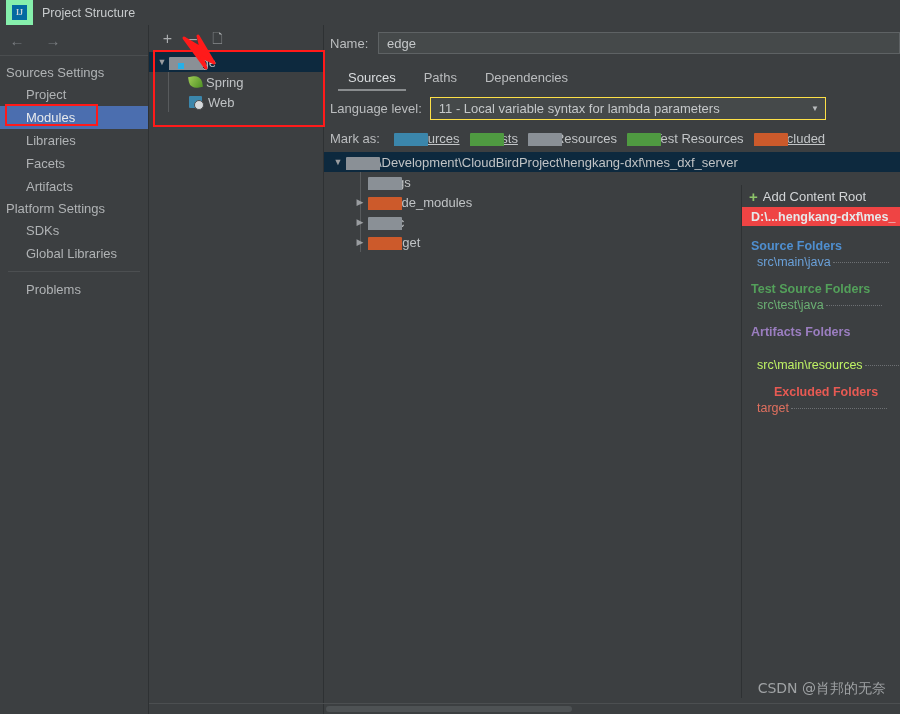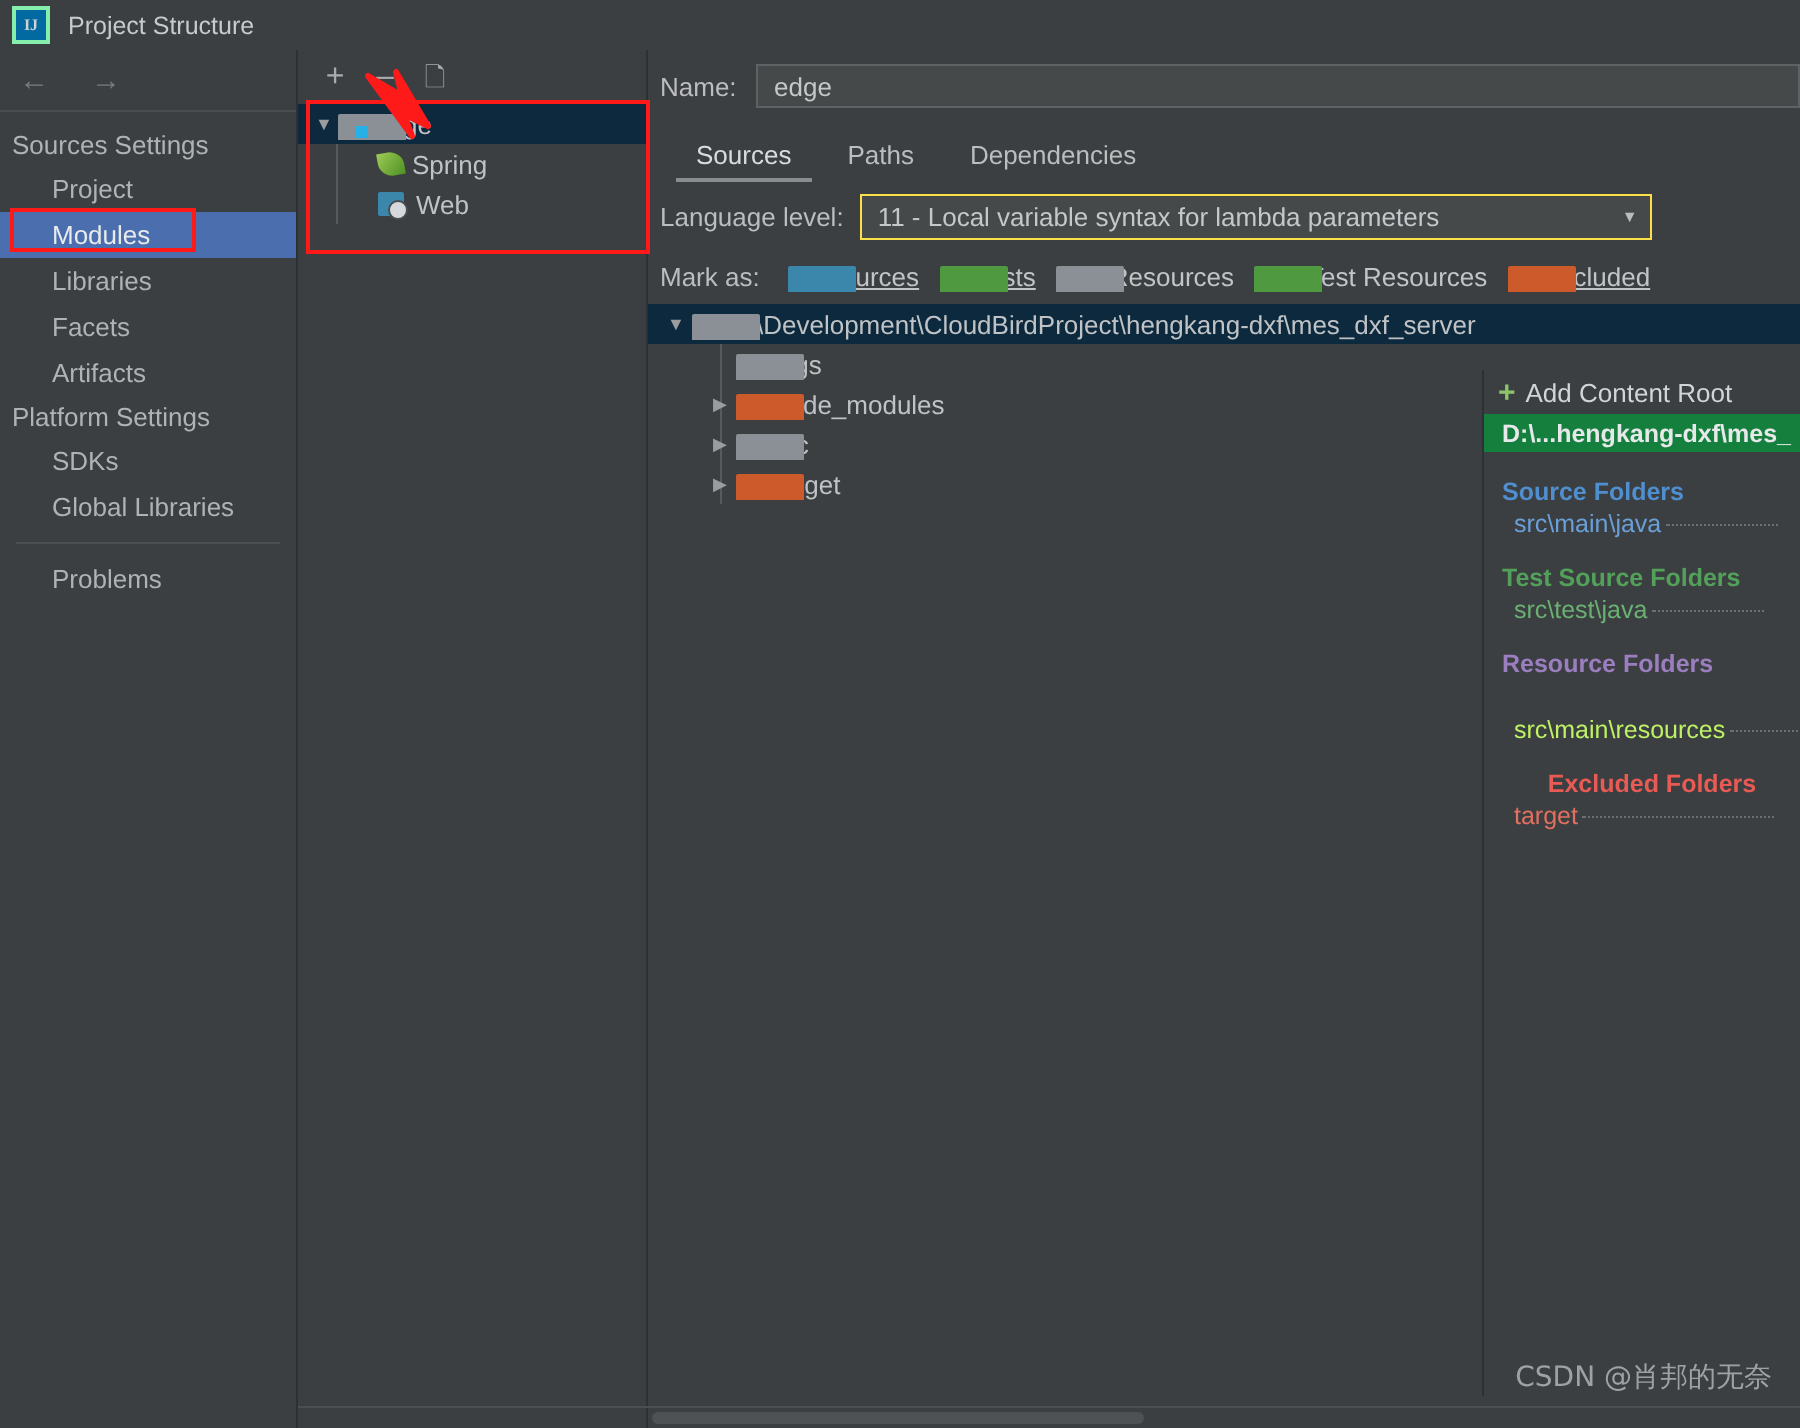--- a/index.html
+++ b/index.html
@@ -12,21 +12,21 @@
   }
   .app{position:relative;width:900px;height:714px;}
 
   
   .titlebar{
     position:absolute;left:0;top:0;width:900px;height:25px;
     background:#3c3f41;display:flex;align-items:center;
   }
   .ij-logo{
     width:15px;height:15px;margin-left:6px;margin-right:9px;
-    border:2px solid #86efac;background:#0369a1;
+    border:6px solid #86efac;background:#0369a1;
     display:flex;align-items:center;justify-content:center;
     font-size:8px;font-weight:bold;color:#cfd2d4;letter-spacing:0px;
     font-family:"Liberation Serif",serif;
   }
   .title-text{font-size:12.5px;color:#c8cbcd;}
 
   
   .sidebar{
     position:absolute;left:0;top:25px;width:148px;height:689px;
     background:#3c3f41;border-right:1px solid #2e3133;
@@ -114,21 +114,21 @@
   .indent{width:22px;flex:0 0 auto;}
 
   
   .rootspanel{
     position:absolute;left:741px;top:185px;width:159px;height:513px;
     background:#3c3f41;border-left:1px solid #2e3133;
   }
   .add-root{height:22px;display:flex;align-items:center;gap:5px;padding-left:7px;
     font-size:13px;color:#d2d5d7;}
   .plus{color:#8dc46a;font-size:15px;font-weight:bold;line-height:1;}
-  .root-head{height:19px;background:#15803d;display:flex;align-items:center;
+  .root-head{height:19px;background:#ef4444;display:flex;align-items:center;
     padding-left:9px;font-size:12.5px;font-weight:bold;color:#e6e8ea;white-space:nowrap;}
   .fgroup{margin-top:13px;padding-left:9px;}
   .ftitle{font-size:12.5px;font-weight:bold;margin-bottom:2px;}
   .fpath{font-size:12.5px;padding-left:6px;position:relative;white-space:nowrap;}
   .fpath .dots{display:inline-block;border-bottom:1px dotted #6d7073;width:56px;margin-left:2px;
     position:relative;top:-3px;}
 
   
   .redbox{position:absolute;border:2px solid #ff1a1a;box-sizing:border-box;pointer-events:none;}
   .arrow-svg{position:absolute;pointer-events:none;}
@@ -350,21 +350,21 @@
     </div>
 
     <div class="fgroup">
       <div class="ftitle" style="color:#53a05a;">Test Source Folders</div>
       <div class="fpath" style="color:#6bb073;">
         <span>src\test\java</span><span class="dots"></span>
       </div>
     </div>
 
     <div class="fgroup">
-      <div class="ftitle" style="color:#9b7ec0;">Resource Folders</div>
+      <div class="ftitle" style="color:#9b7ec0;">Artifacts Folders</div>
       <div class="fpath" style="color:#bef264;margin-top:19px;">
         <span>src\main\resources</span><span class="dots" style="width:34px;"></span>
       </div>
     </div>
 
     <div class="fgroup">
       <div class="ftitle" style="color:#e85a53;text-align:center;">Excluded Folders</div>
       <div class="fpath" style="color:#e0705f;">
         <span>target</span><span class="dots" style="width:96px;"></span>
       </div>

